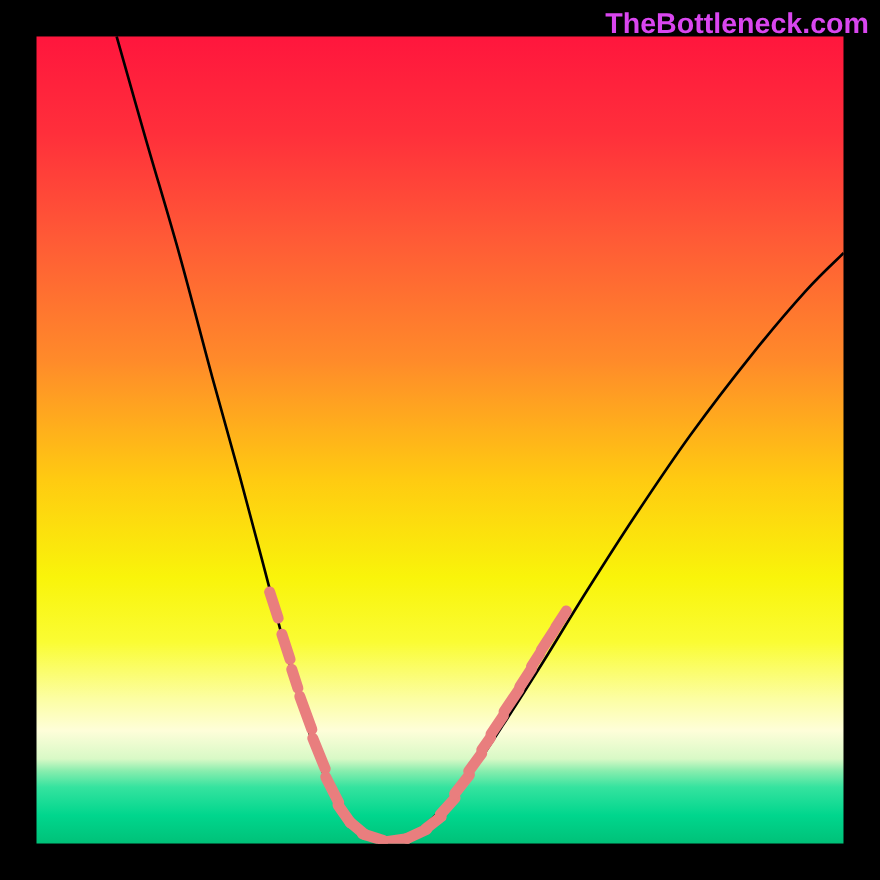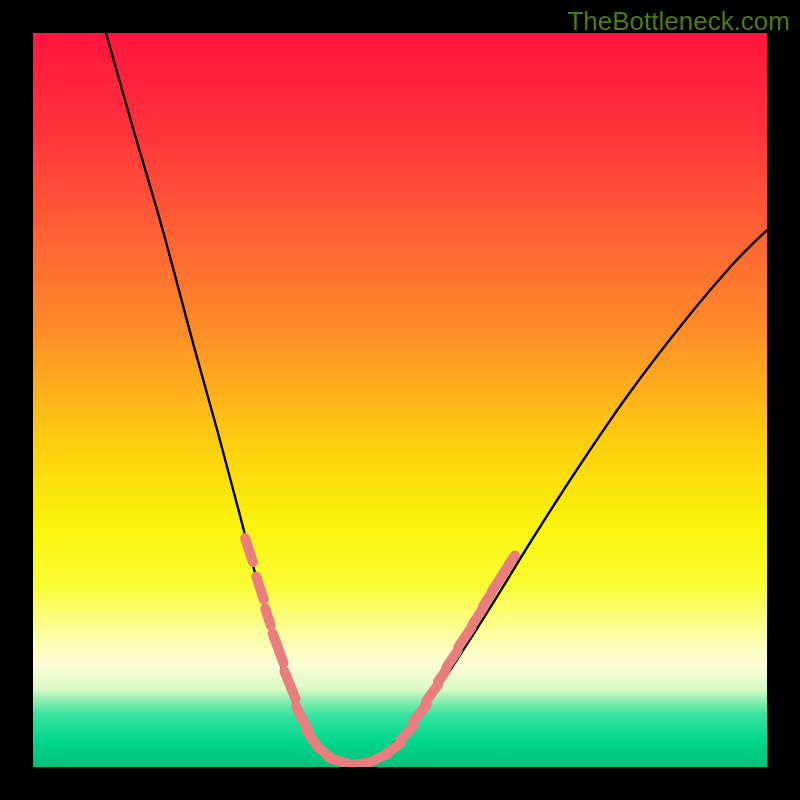--- a/index.html
+++ b/index.html
@@ -14,23 +14,23 @@
   .frame {
     position: relative;
     width: 800px;
     height: 800px;
     background: #000;
   }
   .watermark {
     position: absolute;
     top: 6px;
     right: 10px;
-    color: #4d7c0f;
+    color: #d946ef;
     font-size: 26px;
-    font-weight: 400;
+    font-weight: 700;
     letter-spacing: 0;
     z-index: 10;
   }
   .plot {
     position: absolute;
     left: 33px;
     top: 33px;
     width: 734px;
     height: 734px;
     z-index: 1;

